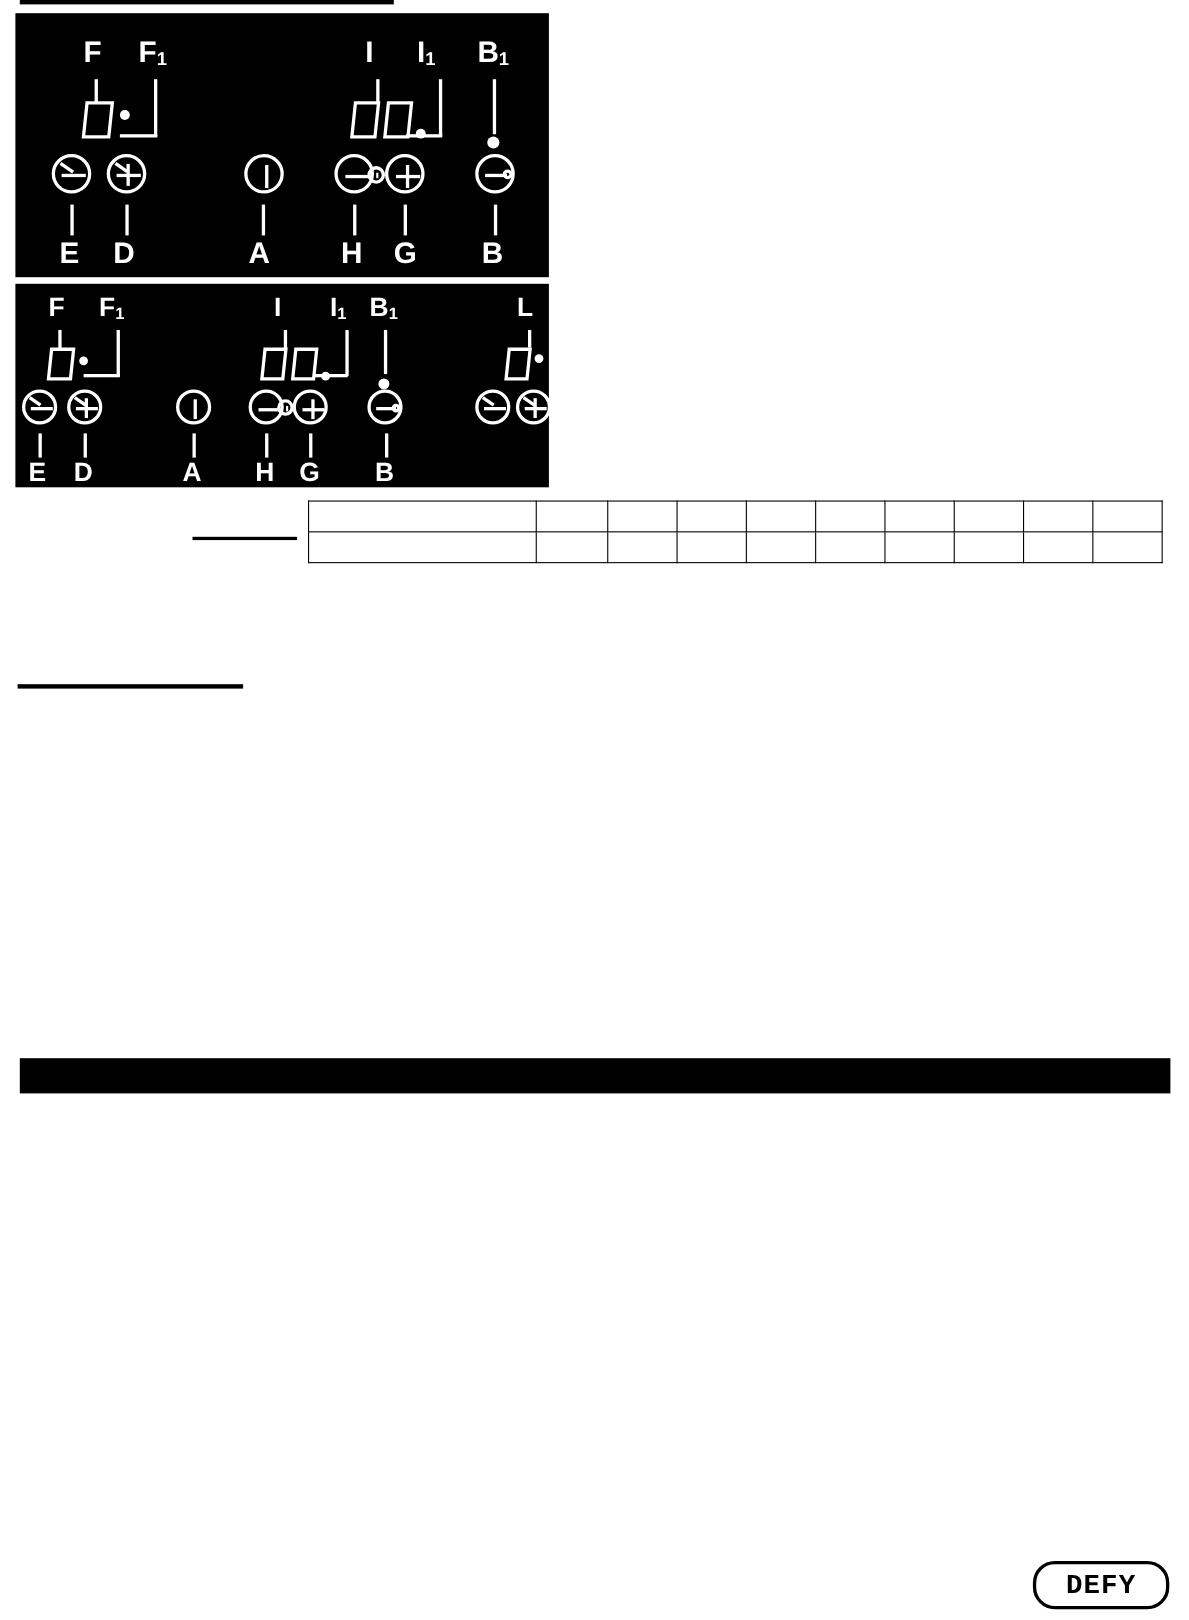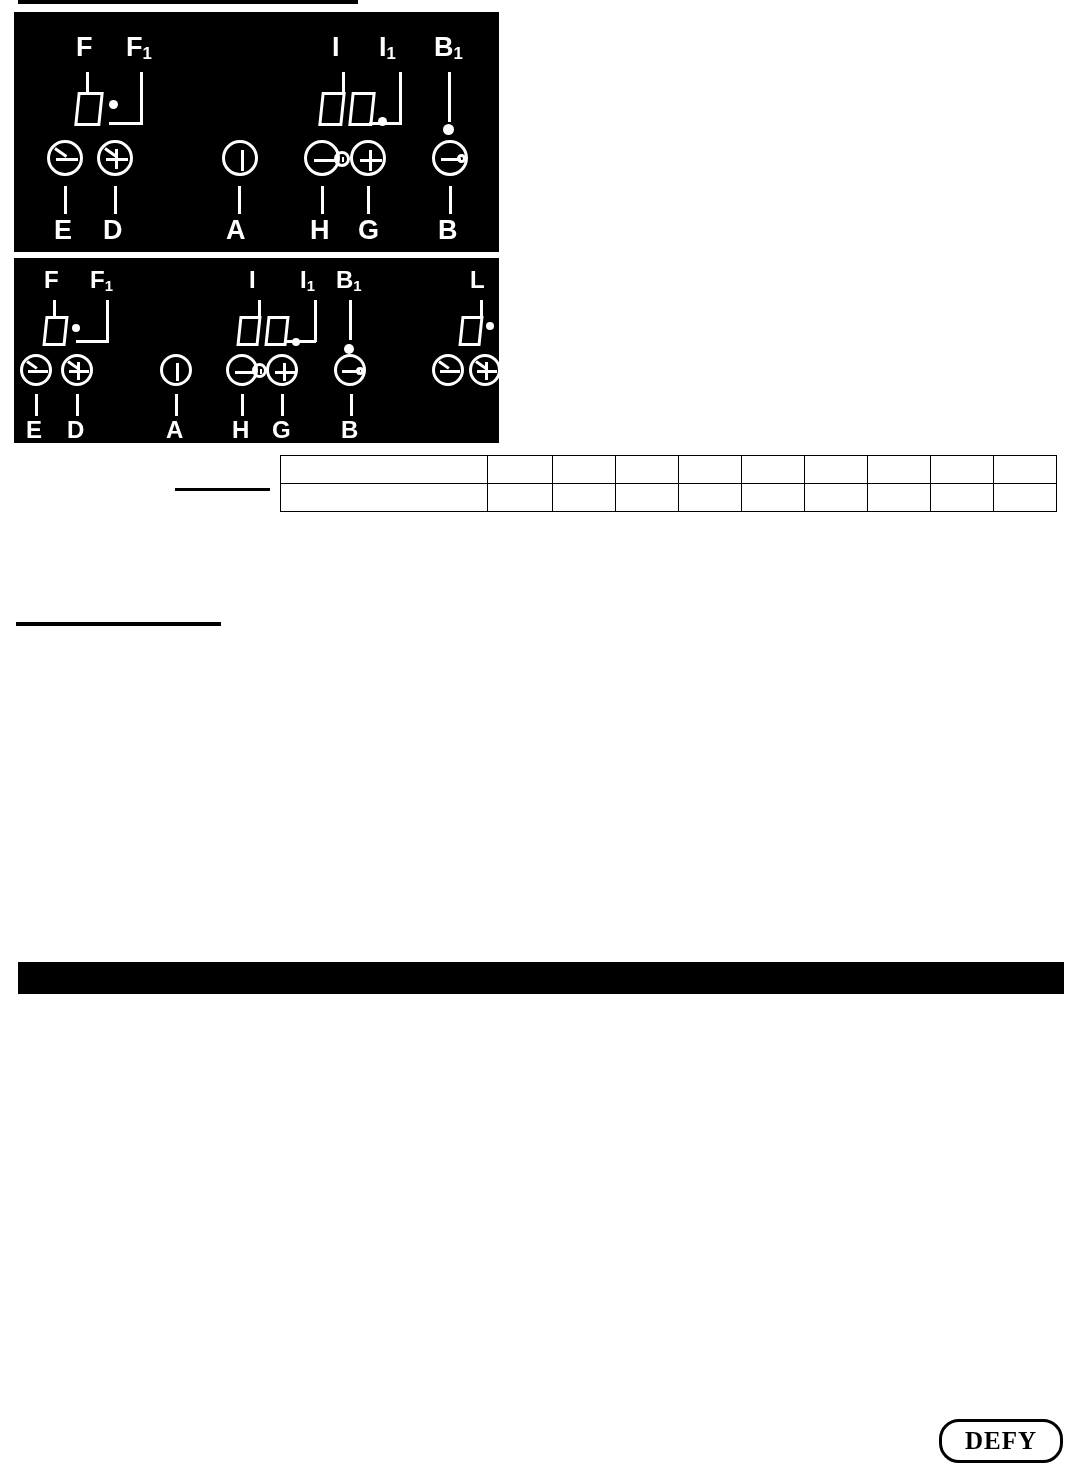--- a/index.html
+++ b/index.html
@@ -130,21 +130,21 @@
     width: 118px;
     height: 38px;
     border: 3px solid #000;
     border-radius: 20px;
     display: flex;
     align-items: center;
     justify-content: center;
     font-weight: bold;
     font-size: 25px;
     letter-spacing: 1px;
-    font-family: Liberation Serif, serif;
+    font-family: Liberation Mono, monospace;
   }
 </style>
 </head>
 <body>
 
 <div class="top-rule abs"></div>
 
 <div class="panel panel-1">
 
   <div class="lbl big" style="left:62px; top:22px;"><span>F</span></div>

